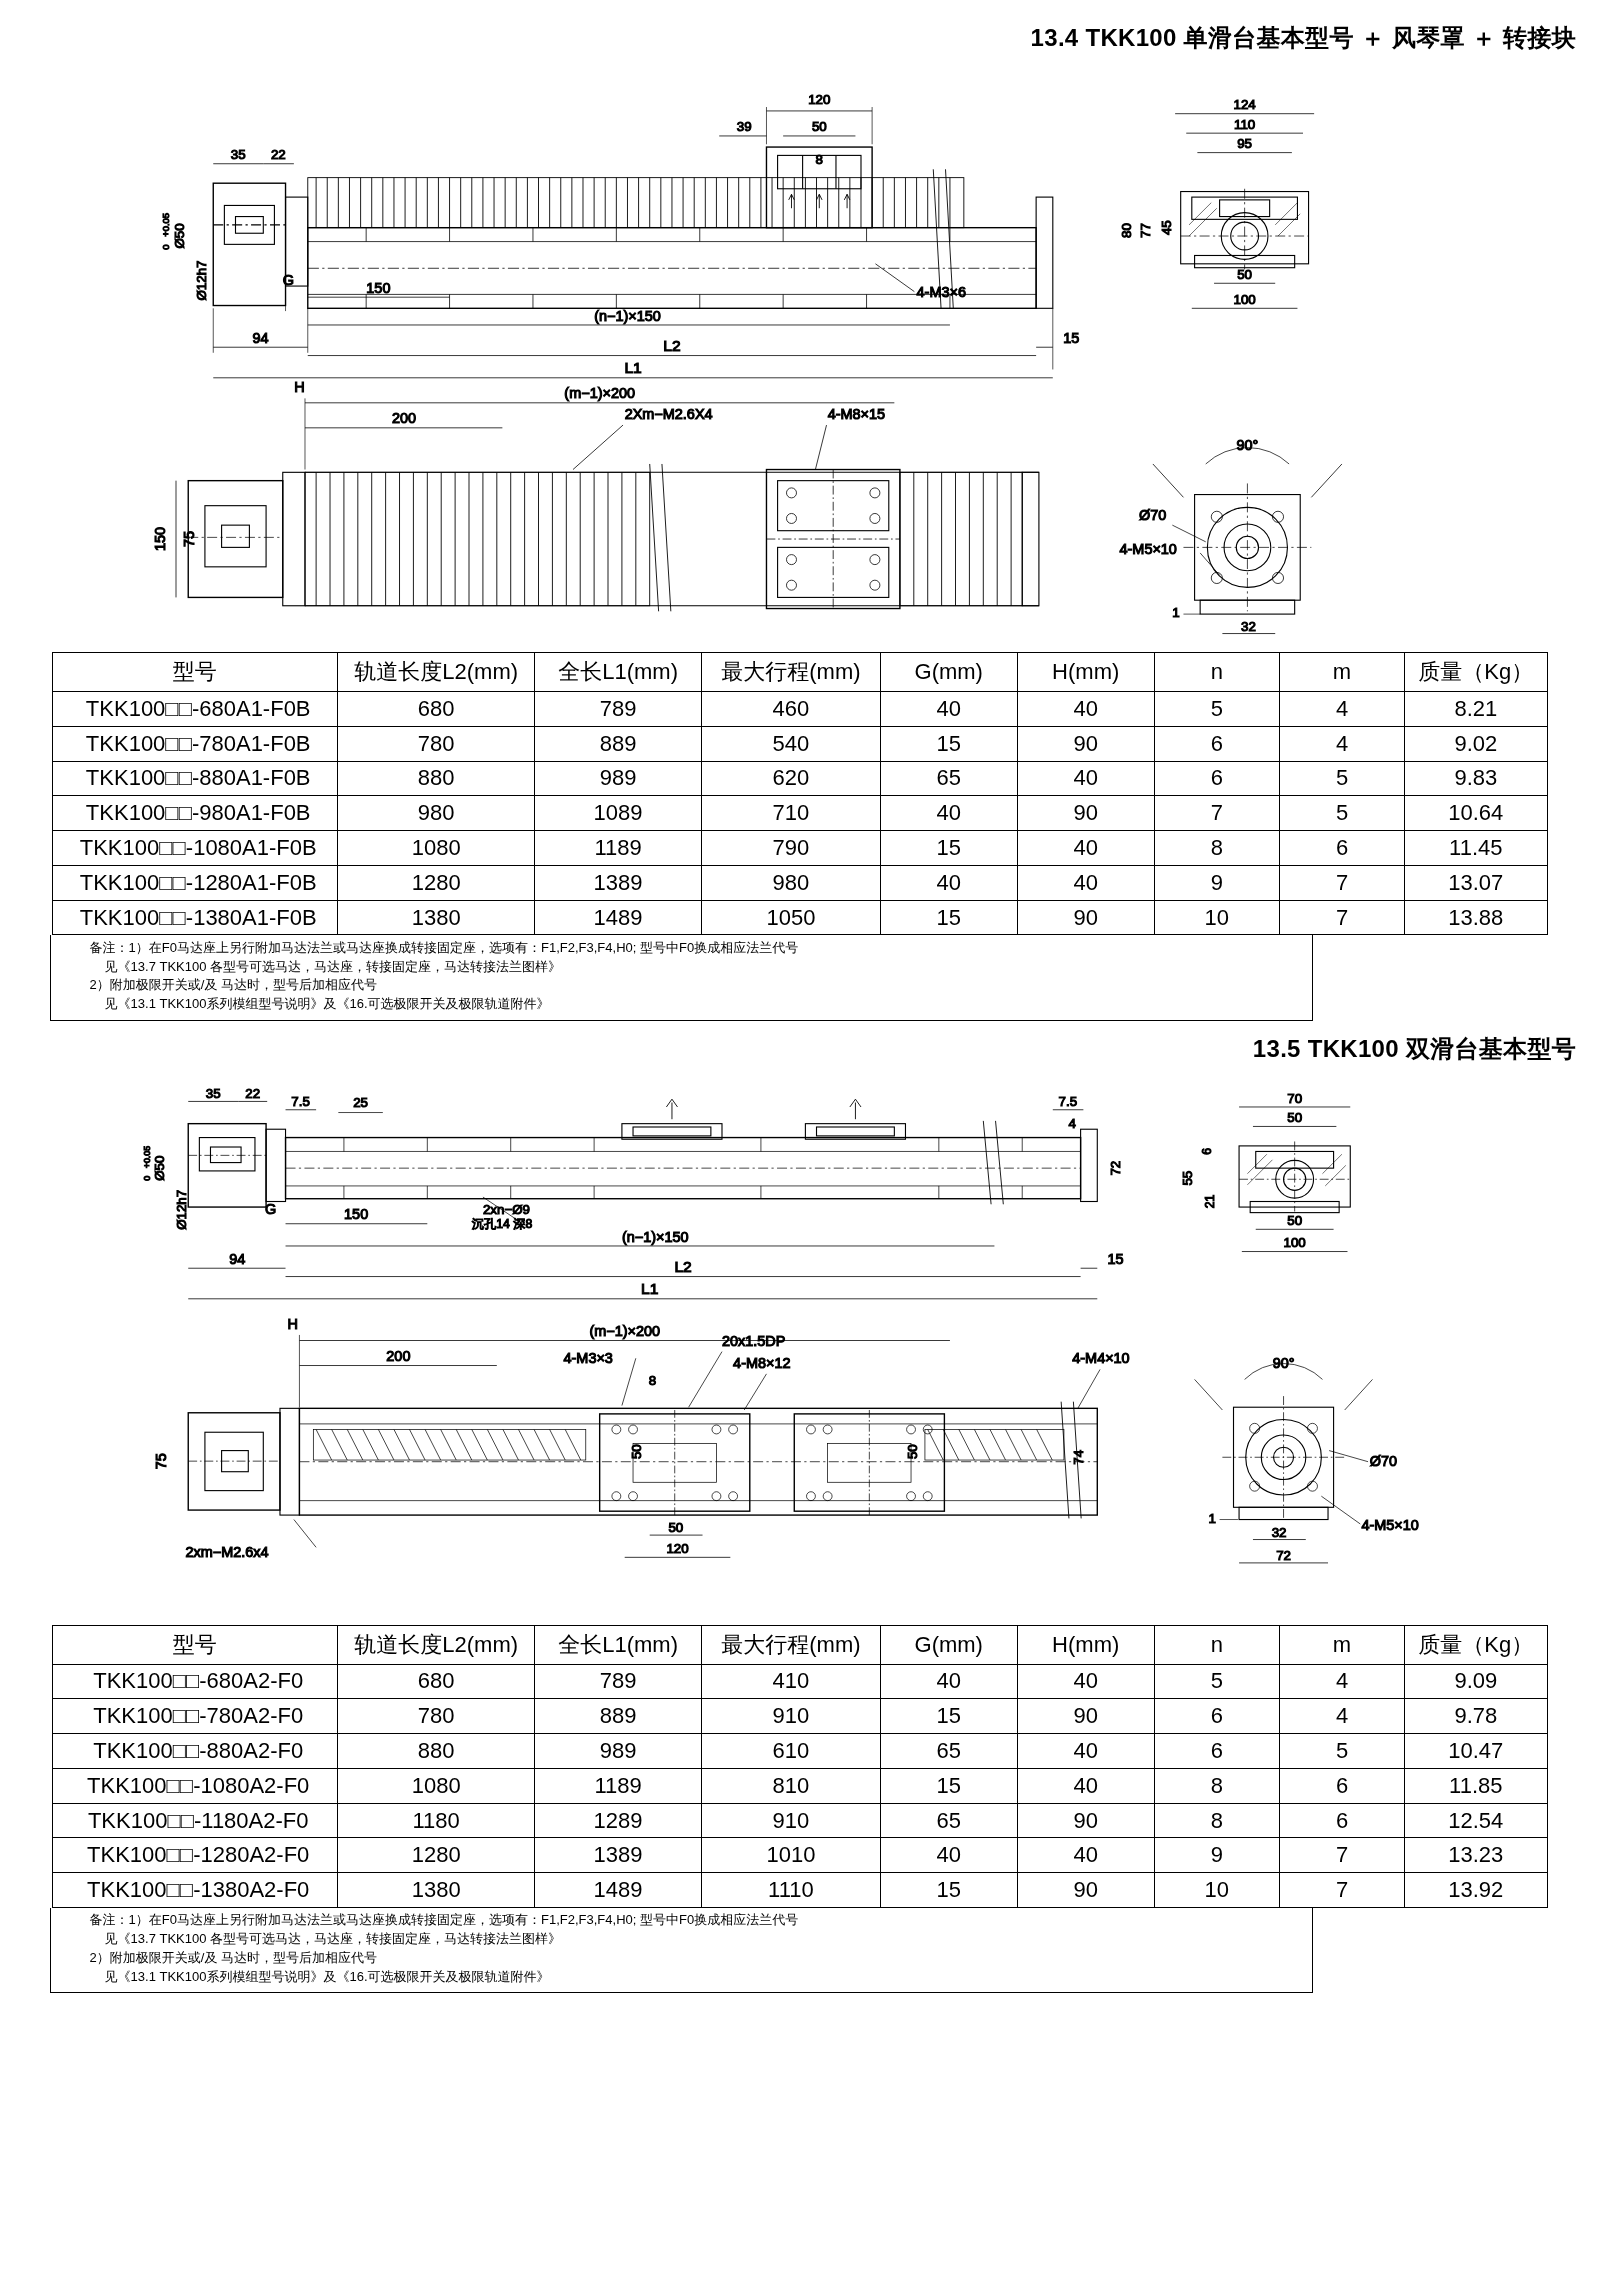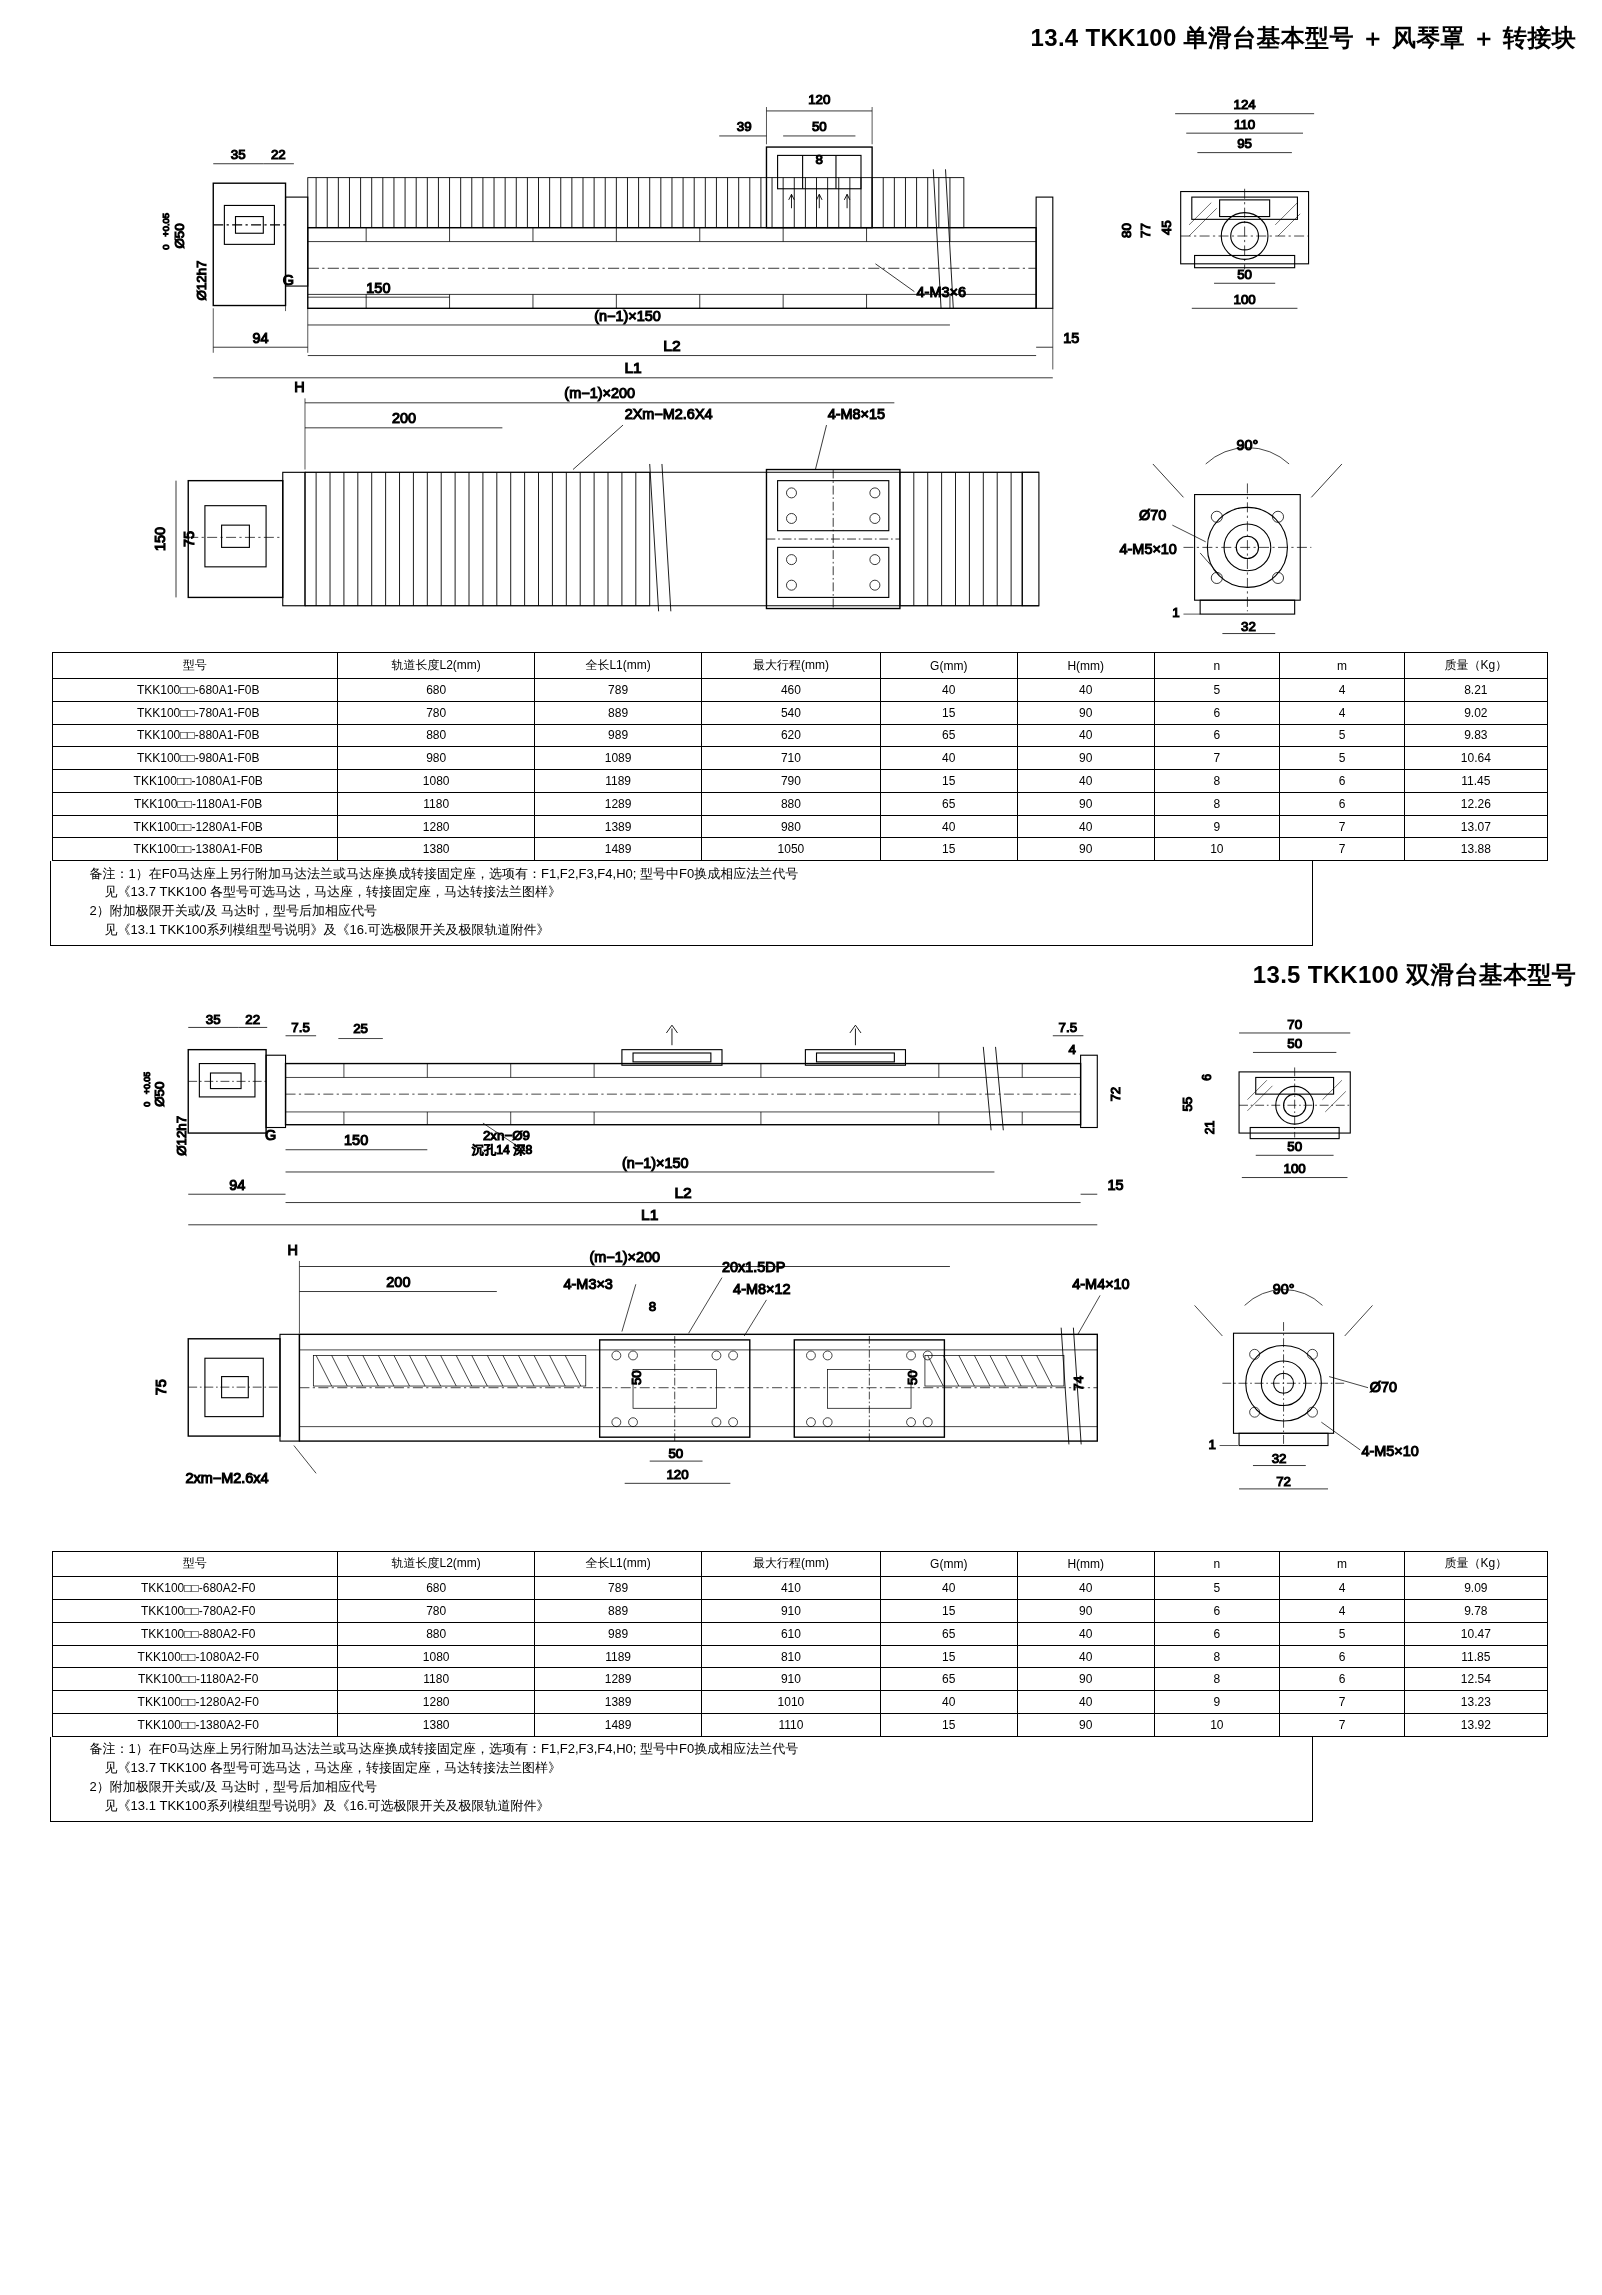--- a/index.html
+++ b/index.html
@@ -37,21 +37,21 @@
   }
   .dwg1 { height: 589px; }
   .dwg2 { height: 551px; }
   .dwg svg { display: block; }
 
   
   table.spec {
     border-collapse: collapse;
     width: 1496px;
     margin: 5.6px 0 0 24.5px;
-    font-size: 12px;
+    font-size: 22px;
     table-layout: fixed;
   }
   table.spec th, table.spec td {
     border: 1.1px solid #000;
     text-align: center;
     padding: 3.9px 1.1px;
     font-weight: normal;
     white-space: nowrap;
   }
   table.spec th {
@@ -472,31 +472,20 @@
         <td>1080</td>
         <td>1189</td>
         <td>790</td>
         <td>15</td>
         <td>40</td>
         <td>8</td>
         <td>6</td>
         <td>11.45</td>
       </tr>
       <tr>
-        <td class="model">TKK100□□-1180A1-F0B</td>
-        <td>1180</td>
-        <td>1289</td>
-        <td>880</td>
-        <td>65</td>
-        <td>90</td>
-        <td>8</td>
-        <td>6</td>
-        <td>12.26</td>
-      </tr>
-      <tr>
         <td class="model">TKK100□□-1280A1-F0B</td>
         <td>1280</td>
         <td>1389</td>
         <td>980</td>
         <td>40</td>
         <td>40</td>
         <td>9</td>
         <td>7</td>
         <td>13.07</td>
       </tr>

